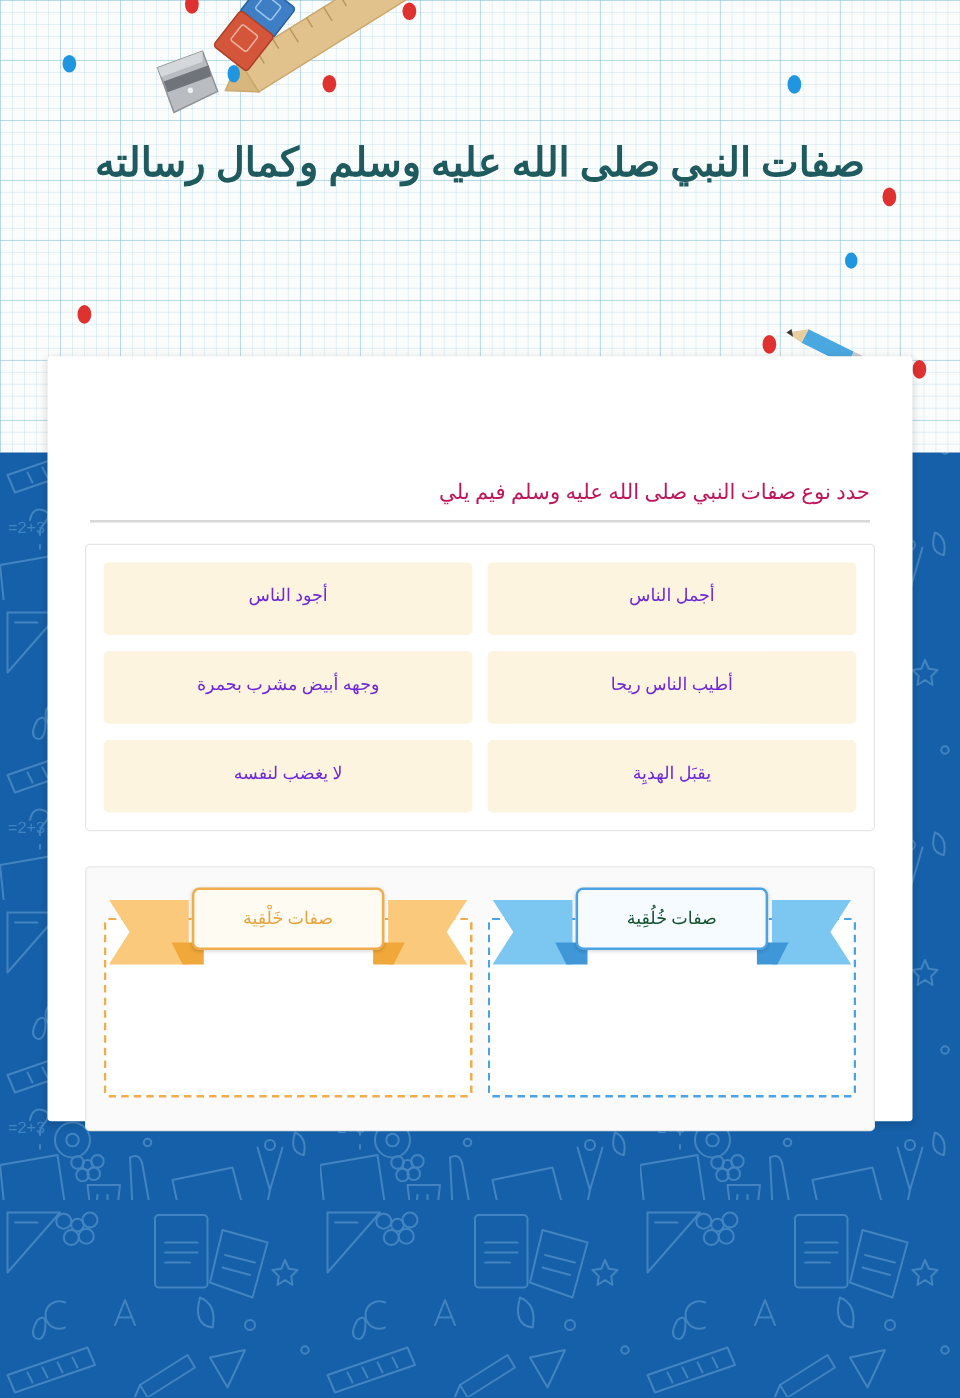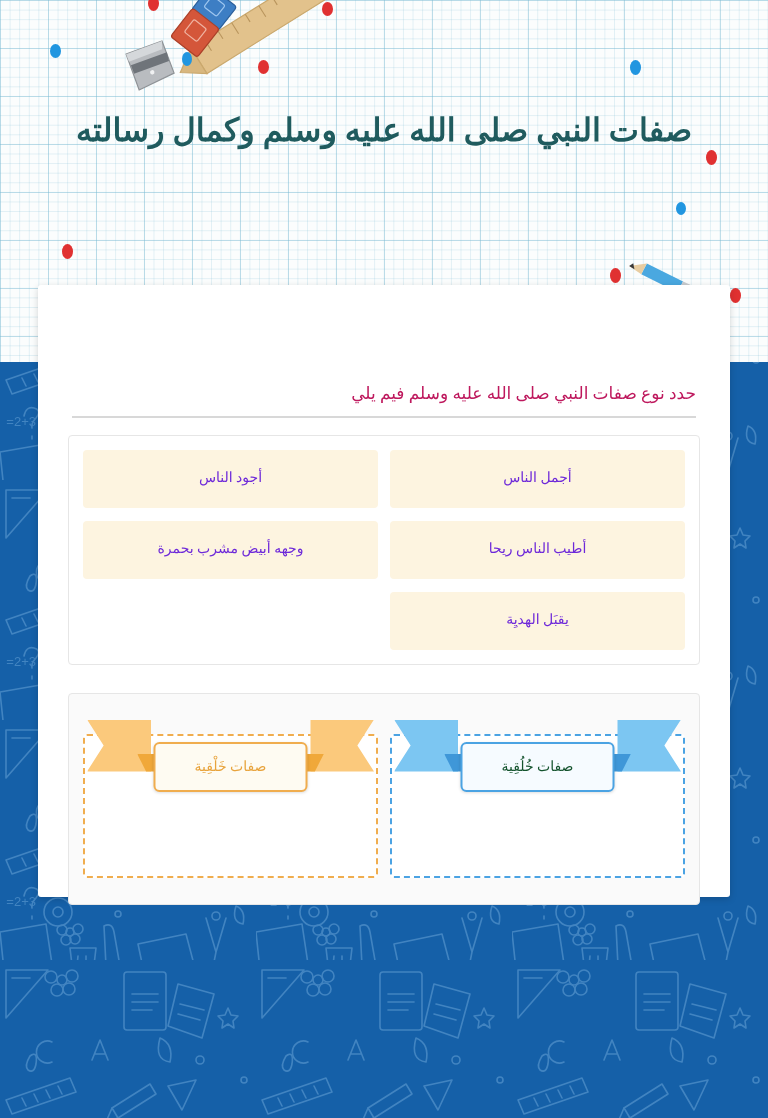--- a/index.html
+++ b/index.html
@@ -202,21 +202,20 @@
     height: 50px;
     background: #fefbf2;
     border: 2px solid #f0ad4e;
     border-radius: 6px;
     display: flex;
     align-items: center;
     justify-content: center;
     color: #e8a33c;
     font-size: 14px;
     box-shadow: 0 1px 3px rgba(0,0,0,.13);
-    margin-top: 32px;
   }
   .dropzone.blue .ribbon .plate {
     background: #f6fbff;
     border-color: #4ba3e3;
     color: #14532d;
   }
 
   
   .prop { position: absolute; z-index: 2; }
 </style>
@@ -378,20 +377,21 @@
       <div id="question-text">حدد نوع صفات النبي صلى الله عليه وسلم فيم يلي</div>
       <div id="question-rule"></div>
     </div>
 
     <div id="choices-panel">
       <div class="choice-tile">أجمل الناس</div>
       <div class="choice-tile">أجود الناس</div>
       <div class="choice-tile">أطيب الناس ريحا</div>
       <div class="choice-tile">وجهه أبيض مشرب بحمرة</div>
       <div class="choice-tile">يقبَل الهديِة</div>
+      <div class="choice-tile">لا يغضب لنفسه</div>
     </div>
 
     <div id="dropzones-panel">
 
       <div class="dropzone blue">
         <div class="ribbon">
           <span class="tail left"></span>
           <span class="tail right"></span>
           <span class="foot l"></span>
           <span class="foot r"></span>

